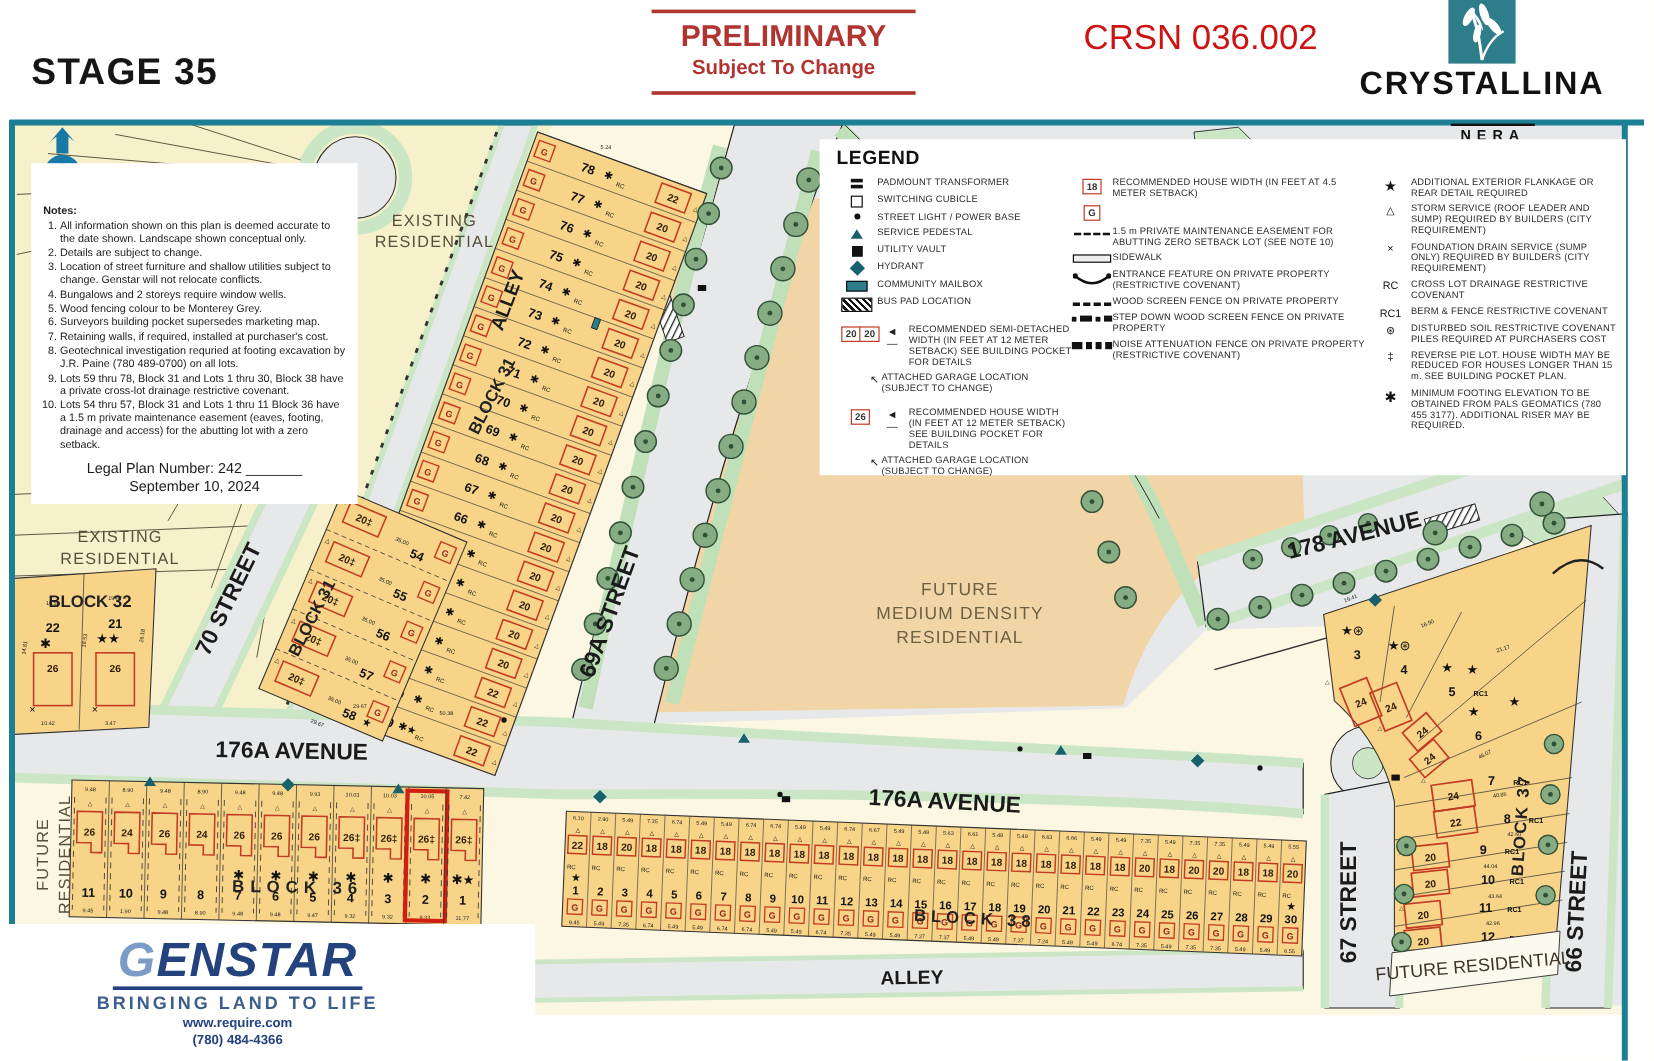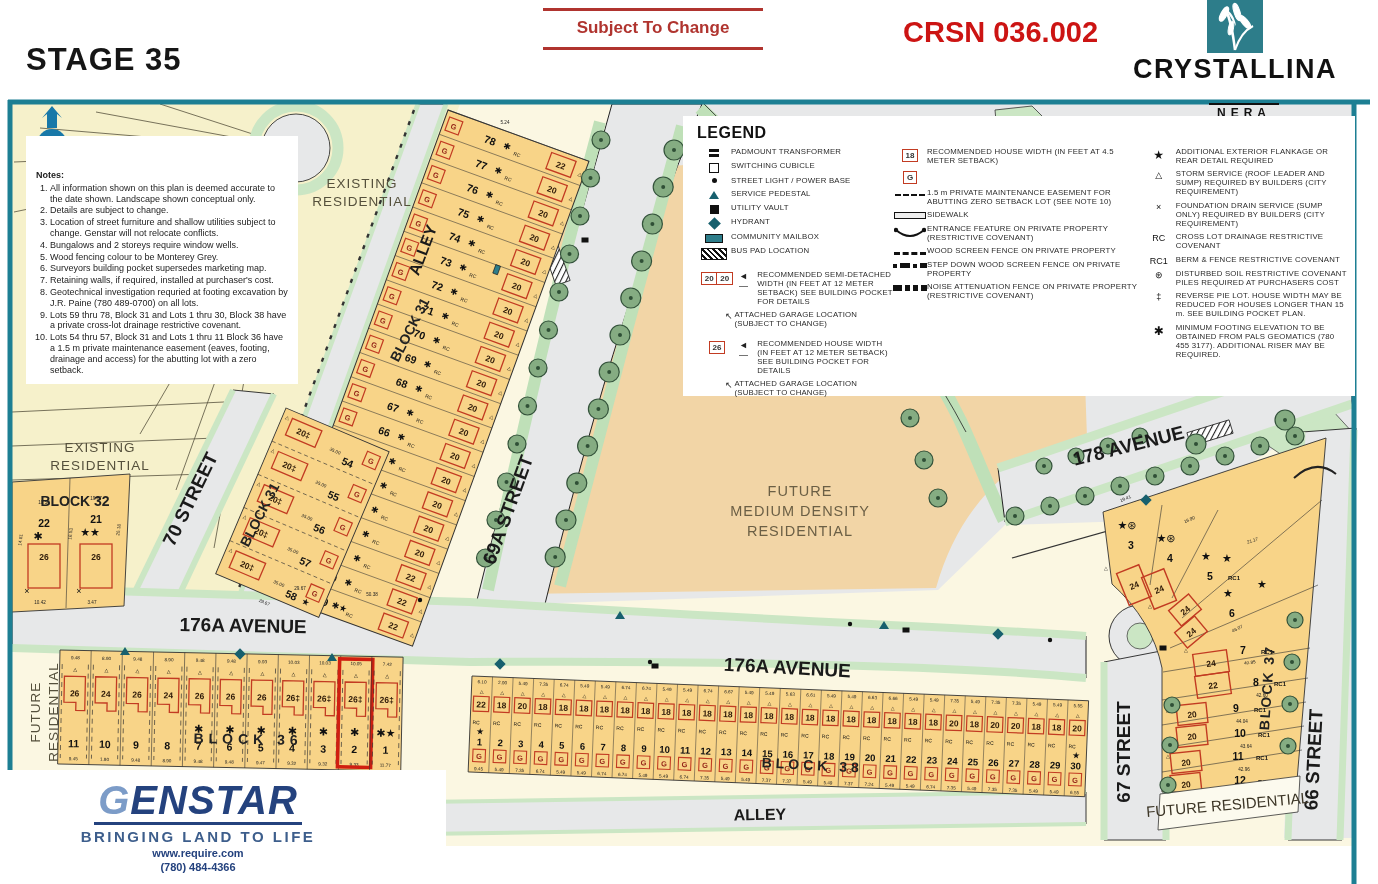--- a/index.html
+++ b/index.html
@@ -4,21 +4,21 @@
 <style>
   html,body{margin:0;padding:0;width:1378px;height:884px;background:#fff;overflow:hidden;
     font-family:"Liberation Sans",sans-serif;}
   .abs{position:absolute;}
   
   #stage-title{left:26px;top:42px;font-size:31px;font-weight:bold;color:#161616;letter-spacing:1px;}
   #prelim{left:543px;top:8px;width:220px;text-align:center;color:#b0342f;
     border-top:3px solid #b0342f;border-bottom:3px solid #b0342f;padding:5px 0 9px;}
   #prelim .p1{font-size:25px;font-weight:bold;}
   #prelim .p2{font-size:17px;font-weight:bold;margin-top:2px;}
-  #plan-code{left:903px;top:16px;font-size:29px;font-weight:bold;color:#cc1413;}
+  #plan-code{left:903px;top:16px;font-size:29px;font-weight:normal;color:#cc1413;}
   #brand{left:1105px;top:0;width:260px;text-align:center;}
   #brand .leaf{width:56px;height:53px;background:#2d7d8a;margin:0 auto;position:relative;}
   #brand .bname{font-size:27px;font-weight:bold;color:#111;letter-spacing:1.5px;margin-top:1px;}
   #brand .bsub{display:inline-block;border-top:2.5px solid #111;margin-left:18px;
     padding:1px 8px 0;font-size:12px;font-weight:bold;letter-spacing:5px;color:#111;}
   
   #notes{left:26px;top:136px;width:272px;background:#fff;padding:34px 10px 8px 10px;
     font-size:9px;color:#1c1c1c;line-height:1.2;box-sizing:border-box;}
   #notes .nh{font-weight:bold;margin-bottom:2px;}
   #notes ol{margin:0;padding-left:14px;}
@@ -1096,20 +1096,21 @@
 
   <g fill="none" stroke="#1d7f93">
     <line x1="8" y1="102" x2="1370" y2="102" stroke-width="5"></line>
     <line x1="10" y1="100" x2="10" y2="770" stroke-width="5"></line>
     <line x1="1354" y1="100" x2="1354" y2="884" stroke-width="5"></line>
   </g>
 </svg>
 
 <div id="stage-title" class="abs">STAGE 35</div>
 <div id="prelim" class="abs">
+  <div class="p1">PRELIMINARY</div>
   <div class="p2">Subject To Change</div>
 </div>
 <div id="plan-code" class="abs">CRSN 036.002</div>
 <div id="brand" class="abs">
   <div class="leaf">
     <svg width="56" height="53" viewBox="0 0 56 53">
       <g stroke="#fff" fill="#fff">
         <path d="M28,50 C26,34 24,20 18,8" stroke-width="2.5" fill="none"></path>
         <path d="M18,8 C24,12 28,18 29,26" stroke-width="0" d2=""></path>
         <ellipse cx="17" cy="14" rx="3" ry="8" transform="rotate(28 17 14)"></ellipse>
@@ -1138,20 +1139,24 @@
       <li>Details are subject to change.</li>
       <li>Location of street furniture and shallow utilities subject to change.  Genstar will not relocate conflicts.</li>
       <li>Bungalows and 2 storeys require window wells.</li>
       <li>Wood fencing colour to be Monterey Grey.</li>
       <li>Surveyors building pocket supersedes marketing map.</li>
       <li>Retaining walls, if required, installed at purchaser's cost.</li>
       <li>Geotechnical investigation requried at footing excavation by J.R. Paine (780 489-0700) on all lots.</li>
       <li>Lots 59 thru 78, Block 31 and Lots 1 thru 30, Block 38 have a private cross-lot drainage restrictive covenant.</li>
       <li>Lots 54 thru 57, Block 31 and Lots 1 thru 11 Block 36 have a 1.5 m private maintenance easement (eaves, footing, drainage and access) for the abutting lot with a zero setback.</li>
     </ol>
+  <div class="legal">
+    <div>Legal Plan Number: 242 _______</div>
+    <div>September 10, 2024</div>
+  </div>
 </div>
 
 <div id="legend" class="abs">
   <div class="lt">LEGEND</div>
   <div class="cols">
     <div class="col c1" id="legend-col1">
         <div class="lrow">
           <span class="lic">
             <span style="display:inline-block">
               <span style="display:block;width:10px;height:3px;background:#111;margin-bottom:2px"></span>

